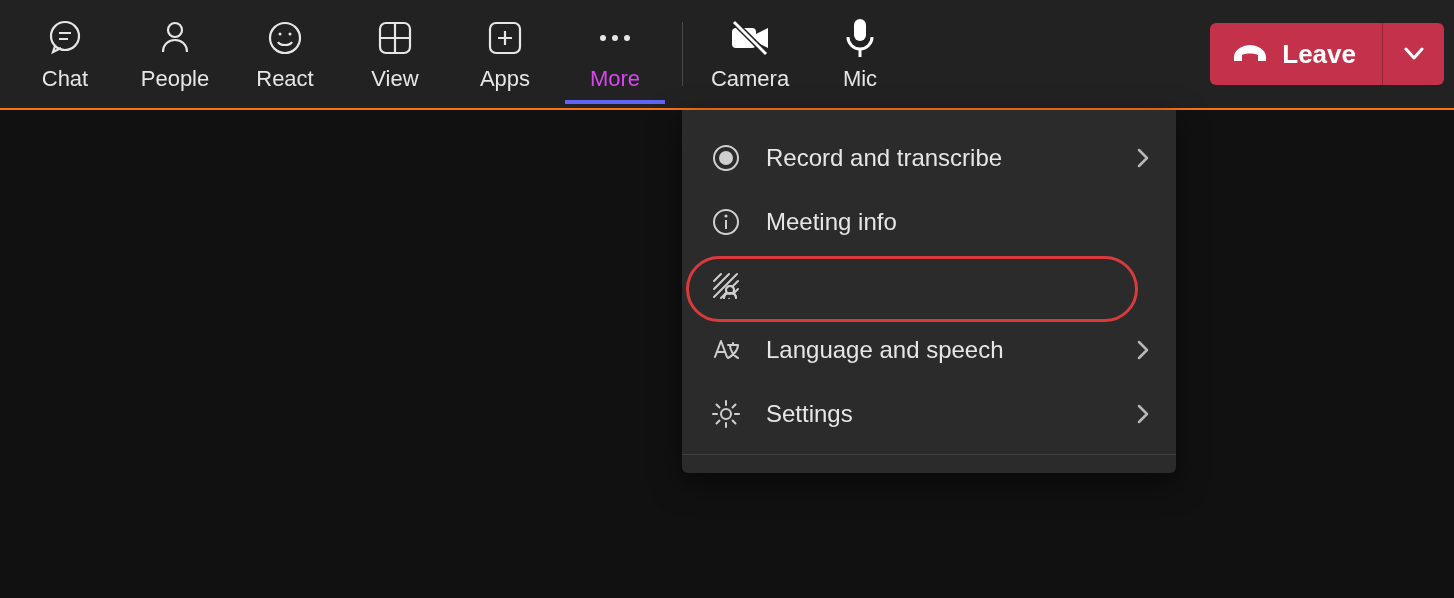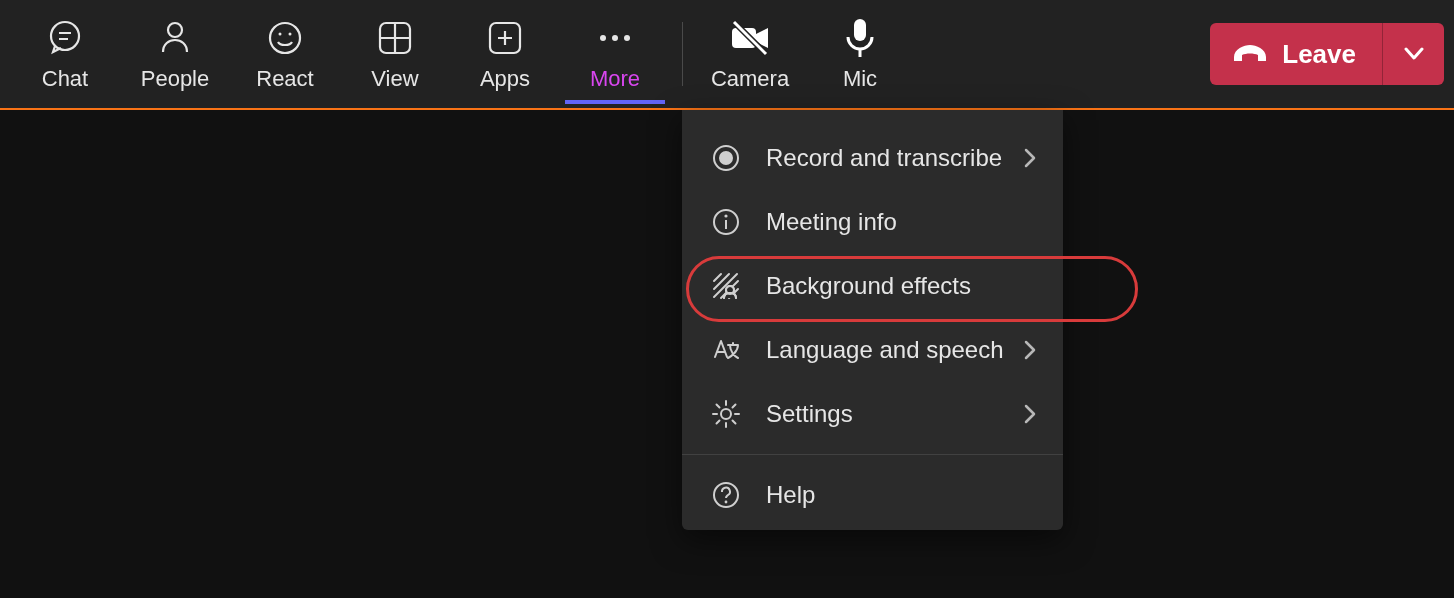--- a/index.html
+++ b/index.html
@@ -86,25 +86,25 @@
     width: 62px;
     border-left: 1px solid rgba(0,0,0,0.25);
     border-radius: 0 6px 6px 0;
     cursor: pointer;
   }
 
   .dropdown {
     position: absolute;
     left: 682px;
     top: 110px;
-    width: 381px;
+    width: 494px;
     background: #2b2b2b;
     border-radius: 0 0 6px 6px;
     box-shadow: 0 10px 30px rgba(0,0,0,0.5);
-    padding: 16px 0 3px 0;
+    padding: 16px 0 10px 0;
     text-align: center;
   }
   .dd-item {
     display: flex;
     align-items: center;
     height: 64px;
     padding: 0 26px;
     cursor: pointer;
     position: relative;
   }
@@ -286,21 +286,20 @@
   <div class="dd-item">
     <div class="dd-icon">
       <svg width="30" height="30" viewBox="0 0 30 30" fill="none" stroke="#cfcfcf" stroke-width="2" stroke-linecap="round">
         <path d="M3 10 L10 3 M3 18 L18 3 M3 26 L26 3 M10 27 L27 10 M18 27 L27 18"></path>
         <circle cx="19" cy="19" r="4" fill="#2b2b2b"></circle>
         <path d="M13 27 C13 23 16 22 19 22 C22 22 25 23 25 27" fill="#2b2b2b"></path>
         <circle cx="19" cy="19" r="4"></circle>
         <path d="M13 27 C13 23 16 22 19 22 C22 22 25 23 25 27"></path>
       </svg>
     </div>
-    <div class="dd-label">Background effects</div>
   </div>
 
   <div class="dd-item">
     <div class="dd-icon">
       <svg width="30" height="30" viewBox="0 0 30 30" fill="none" stroke="#cfcfcf" stroke-width="2" stroke-linecap="round" stroke-linejoin="round">
         <path d="M4 22 L10 6 L16 22 M6 17 H14"></path>
         <path d="M17 10 H27 M22 10 V8 M19 10 C19 16 23 21 27 23 M27 10 C27 16 21 21 17 23"></path>
       </svg>
     </div>
     <div class="dd-label">Language and speech</div>
@@ -321,26 +320,16 @@
     <div class="dd-label">Settings</div>
     <div class="chev">
       <svg width="14" height="22" viewBox="0 0 14 22">
           <path d="M3 3 L11 11 L3 19" fill="none" stroke="#b8b8b8" stroke-width="2.5" stroke-linecap="round" stroke-linejoin="round"></path>
         </svg>
     </div>
   </div>
 
   <div class="dd-sep"></div>
 
-  <div class="dd-item">
-    <div class="dd-icon">
-      <svg width="30" height="30" viewBox="0 0 30 30" fill="none" stroke="#cfcfcf" stroke-width="2">
-        <circle cx="15" cy="15" r="12"></circle>
-        <path d="M11 12 a4 4 0 1 1 6 3 c-1 1 -2 1.5 -2 3"></path>
-        <circle cx="15" cy="22" r="1.4" fill="#cfcfcf" stroke="none"></circle>
-      </svg>
-    </div>
-    <div class="dd-label">Help</div>
-  </div>
 
 </div>
 
 <div class="highlight-ring"></div>
 
 </body></html>

